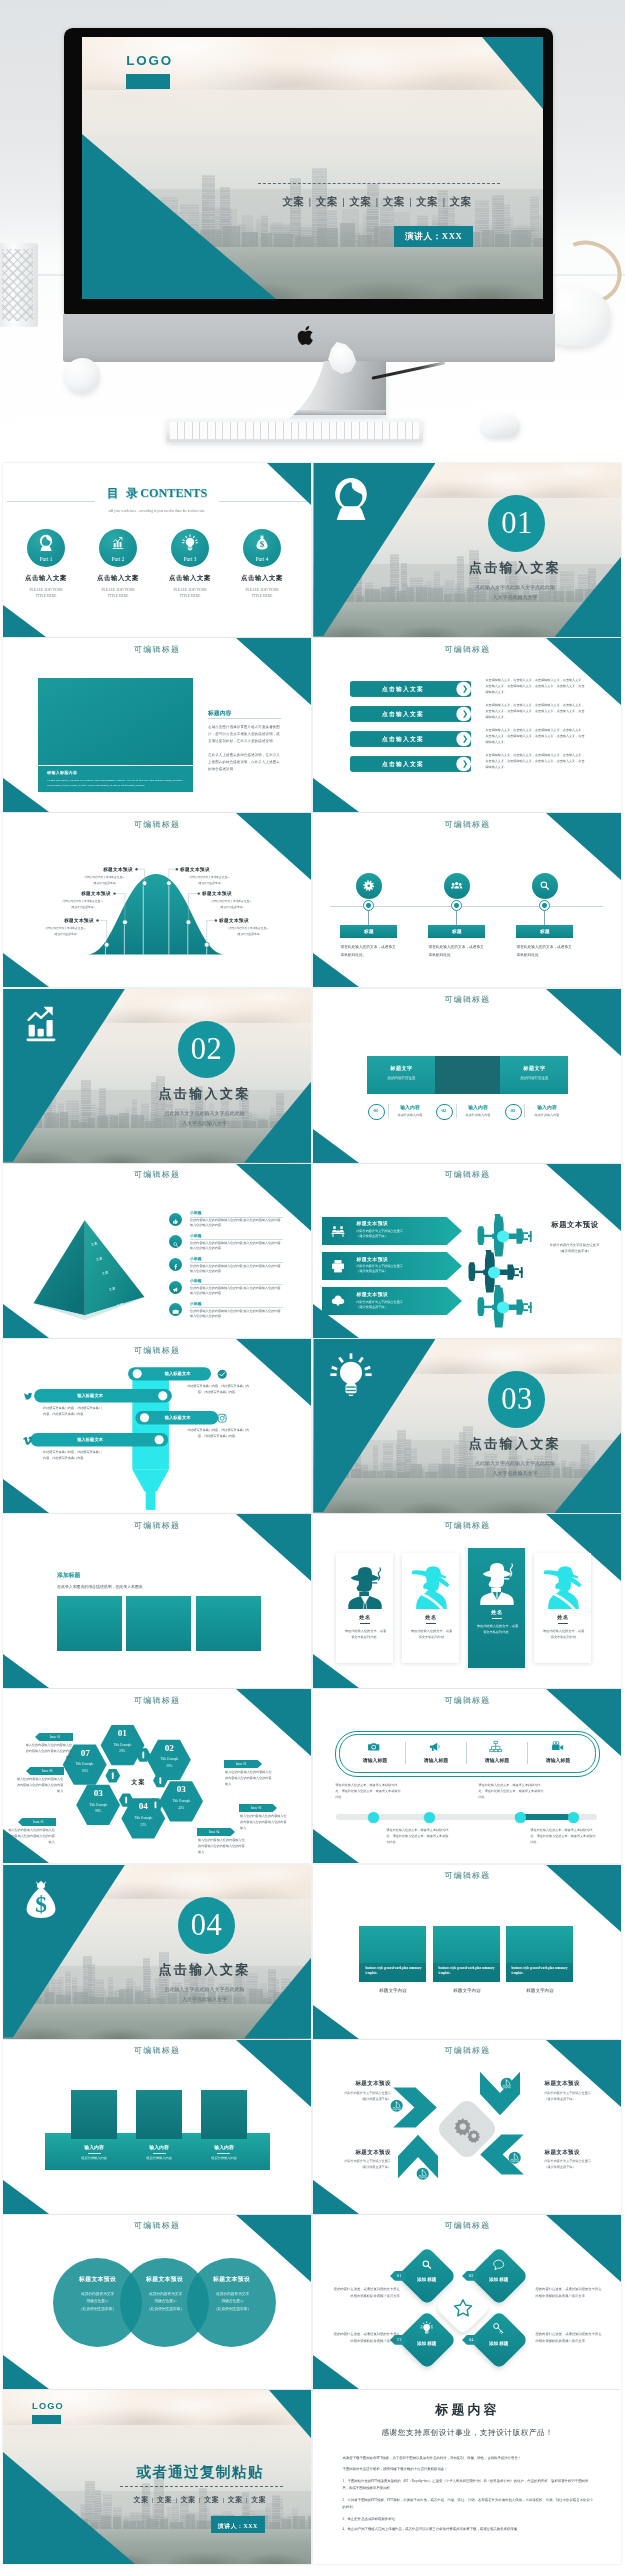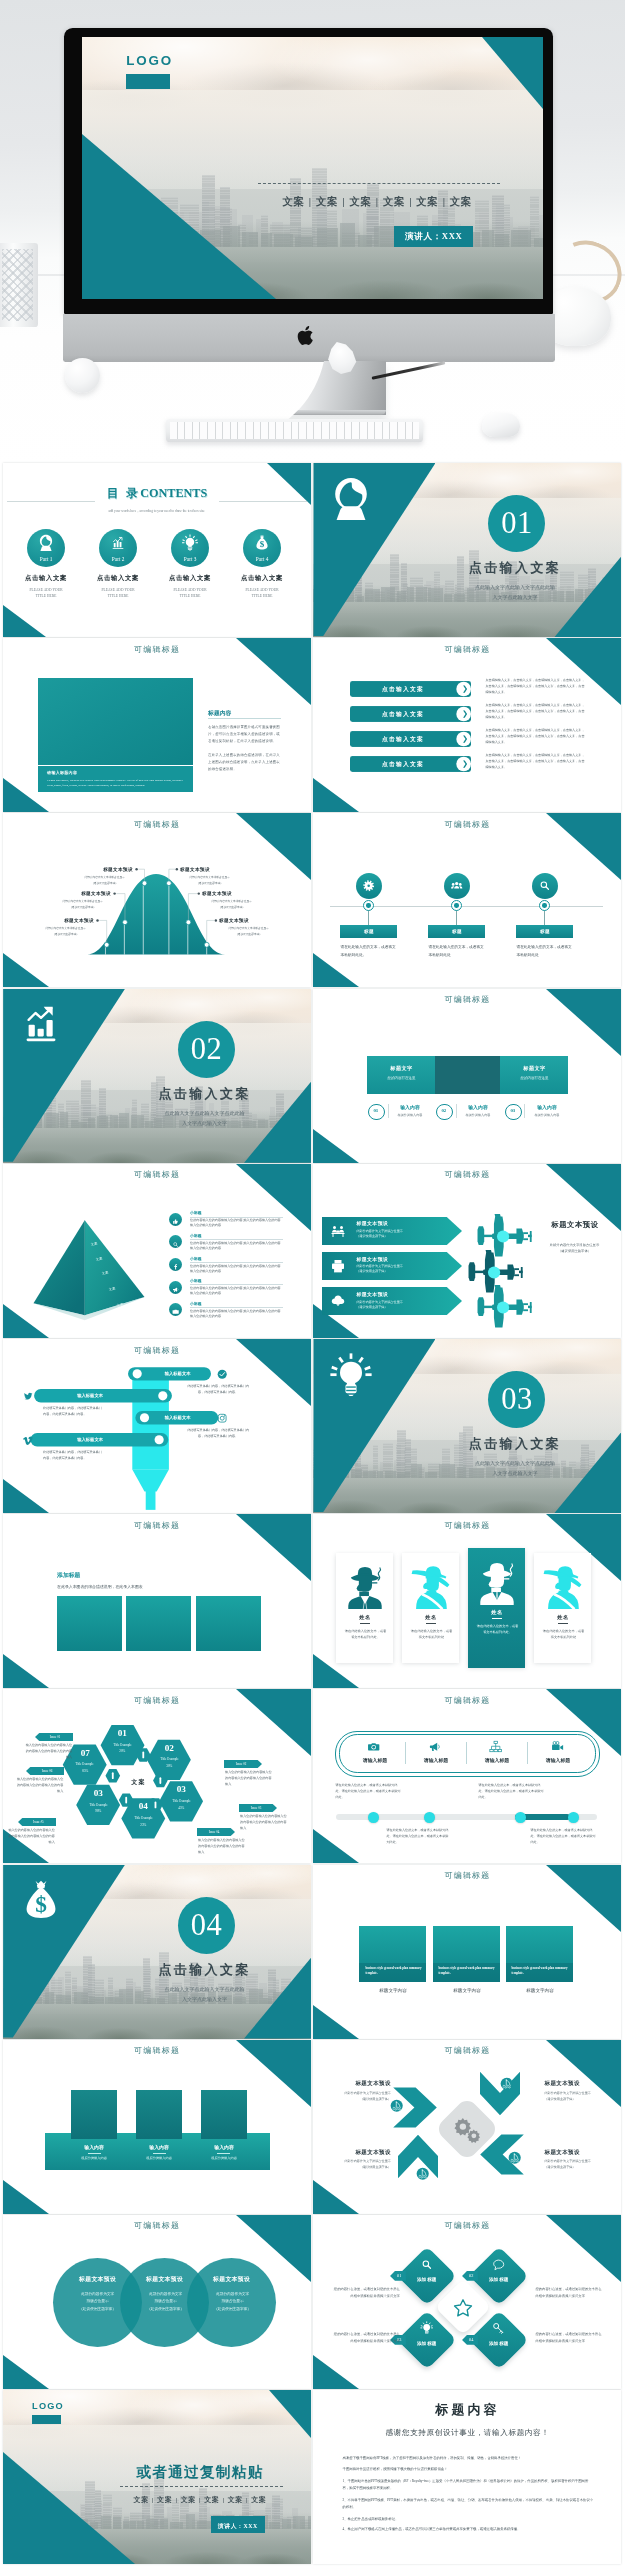--- a/index.html
+++ b/index.html
@@ -1726,21 +1726,21 @@
           <div style="position:absolute;right:0;top:0;width:0;height:0;border-top:48px solid #12818f;border-left:42px solid transparent"></div>
           <div style="position:absolute;left:29px;top:11px;font-size:9.2px;font-weight:700;letter-spacing:1.2px;color:#14808c;font-family:'Liberation Sans',sans-serif">LOGO</div>
           <div style="position:absolute;left:29px;top:24.4px;width:29px;height:9.8px;background:#12818f"></div>
           <div style="position:absolute;left:98px;right:12.2px;top:73px;text-align:center;font-size:14.7px;font-weight:700;letter-spacing:1.2px;color:#15737e;font-family:'Liberation Serif',serif">或者通过复制粘贴</div>
           <div style="position:absolute;left:117px;right:28px;top:96px;height:0;border-top:1px dashed #5a6b70"></div>
           <div style="position:absolute;left:98px;right:12.2px;top:105px;text-align:center;font-size:7px;font-weight:700;color:#404f55;letter-spacing:0.6px;font-family:'Liberation Serif',serif"><span>文案</span><span style="padding:0 3.1px">|</span><span>文案</span><span style="padding:0 3.1px">|</span><span>文案</span><span style="padding:0 3.1px">|</span><span>文案</span><span style="padding:0 3.1px">|</span><span>文案</span><span style="padding:0 3.1px">|</span><span>文案</span></div>
           <div style="position:absolute;right:46px;top:126px;background:#12818f;padding:2.4px 7.3px"><span style="color:#fff;font-size:5.8px;font-weight:700;letter-spacing:0.6px;font-family:'Liberation Serif',serif">演讲人：XXX</span></div>
         </div>
         <div class="slide">
           <div style="position:absolute;left:0;right:0;top:11px;text-align:center;color:#27343a;font-size:13px;font-weight:700;letter-spacing:3.1px;font-family:'Liberation Serif',serif">标题内容</div>
-          <div style="position:absolute;left:0;right:0;top:38px;text-align:center;color:#3c4a50;font-size:7.6px;letter-spacing:0.6px;font-family:'Liberation Serif',serif">感谢您支持原创设计事业，请输入标题内容！</div>
+          <div style="position:absolute;left:0;right:0;top:38px;text-align:center;color:#3c4a50;font-size:7.6px;letter-spacing:0.6px;font-family:'Liberation Serif',serif">感谢您支持原创设计事业，支持设计版权产品！</div>
           <div style="position:absolute;left:29px;width:252px;top:65px;color:#3f4d54;font-size:3.4px;line-height:1.95;font-family:'Liberation Serif',serif">感谢您下载千图网原创PPT模板，为了您和千图网以及原创作者的利益，请勿复制、传播、销售，否则将承担法律责任！</div>
           <div style="position:absolute;left:29px;width:252px;top:76px;color:#3f4d54;font-size:3.4px;line-height:1.95;font-family:'Liberation Serif',serif">千图网将对作品进行维权，按照传播下载次数的十倍进行索赔赔偿金！</div>
           <div style="position:absolute;left:29px;width:252px;top:88px;color:#3f4d54;font-size:3.4px;line-height:1.95;font-family:'Liberation Serif',serif">1、千图网站出售的PPT模版是免版税的（RF：Royalty-free）正版受《中华人民共和国著作法》和《世界版权公约》的保护，作品的所有权、版权和著作权归千图网所有，购买千图网模板享有使用权。</div>
           <div style="position:absolute;left:29px;width:252px;top:107px;color:#3f4d54;font-size:3.4px;line-height:1.95;font-family:'Liberation Serif',serif">2、不得将千图网的PPT模板、PPT素材，本身用于再出售，或者出租、出借、转让、分销、发布或者作为礼物供他人使用，不得转授权、出卖、转让本协议或者本协议中的权利。</div>
           <div style="position:absolute;left:29px;width:252px;top:126px;color:#3f4d54;font-size:3.4px;line-height:1.95;font-family:'Liberation Serif',serif">3、禁止把作品当成商标或服务标记。</div>
           <div style="position:absolute;left:29px;width:252px;top:136px;color:#3f4d54;font-size:3.4px;line-height:1.95;font-family:'Liberation Serif',serif">4、禁止用户网下载格式在网上传播作品，或者作品可以以第三方单独付费或共享免费下载，或通过电话服务系统传播。</div>
         </div>
       </div>
     </div>
   </div>

